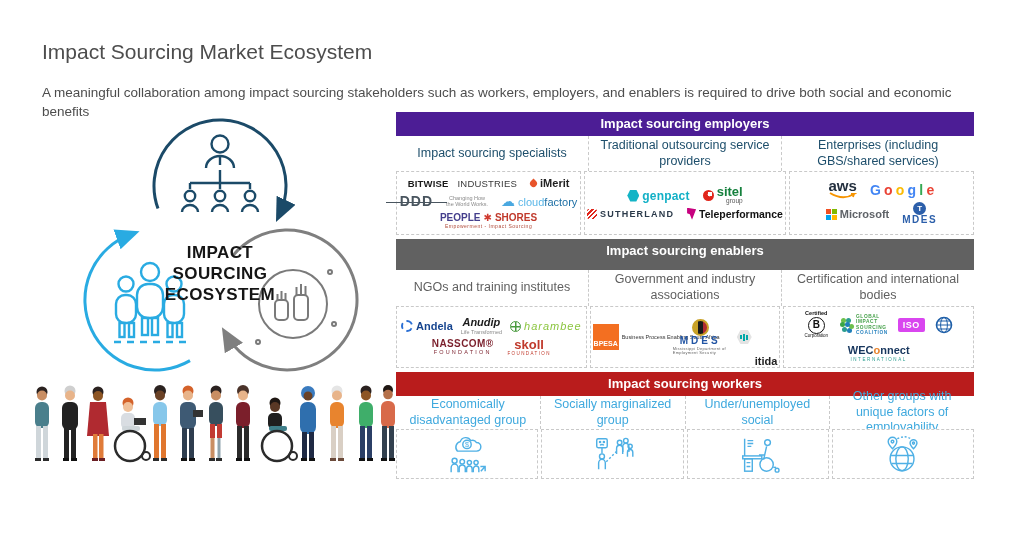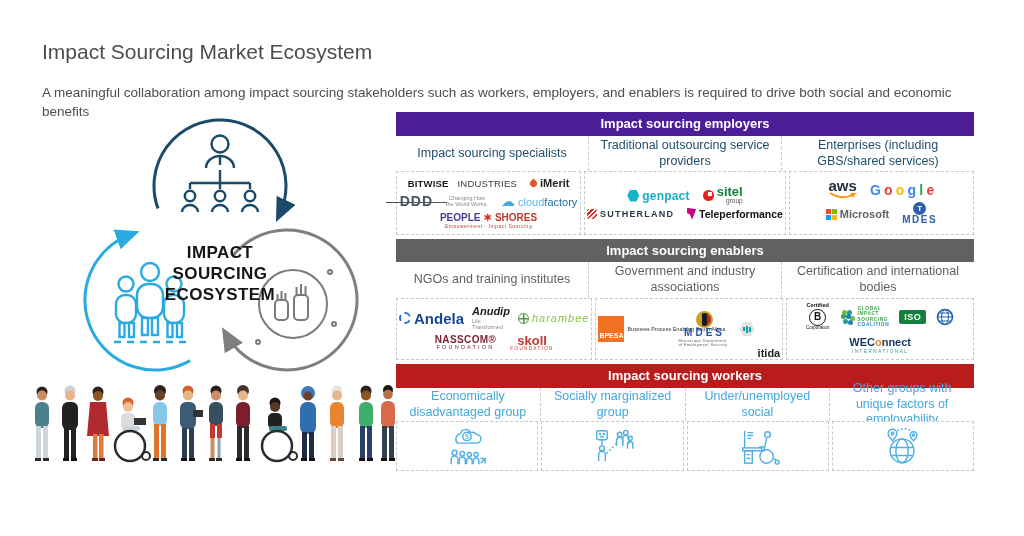--- a/index.html
+++ b/index.html
@@ -11,21 +11,21 @@
   
   .eco-svg{position:absolute;left:78px;top:114px;}
   .eco-text{position:absolute;left:138px;top:242px;width:164px;text-align:center;
             font-weight:bold;font-size:17px;line-height:21px;color:#151515;letter-spacing:.4px;}
   .people-svg{position:absolute;left:30px;top:376px;}
   
   .panel{position:absolute;left:396px;top:112px;width:578px;}
   .sec{margin-bottom:4px;}
   .band{height:24px;line-height:24px;text-align:center;color:#fff;font-weight:bold;font-size:13px;}
   .band.b-emp{background:#4c1d95;}
-  .band.b-ena{background:#616161;height:23px;line-height:23px;}
+  .band.b-ena{background:#616161;height:31px;line-height:23px;}
   .band.b-wrk{background:#b91c1c;}
   .colrow{display:flex;}
   .colhead{flex:1;display:flex;align-items:center;justify-content:center;text-align:center;
            font-size:12.5px;line-height:1.25;padding:4px 10px;}
   .colrow .colhead + .colhead{border-left:1px dashed #c9c9c9;}
   .c-emp .colhead{color:#1D4E6B;height:27px;}
   .c-ena .colhead{color:#5f5f5f;height:28px;}
   .c-wrk .colhead{color:#3FA9DE;height:25px;}
   .logorow{display:flex;gap:3px;}
   .logobox{flex:1;border:1px dashed #c9c9c9;display:flex;flex-direction:column;align-items:center;
@@ -65,21 +65,21 @@
   .l-google span:nth-child(3){color:#FBBC05}.l-google span:nth-child(4){color:#4285F4}
   .l-google span:nth-child(5){color:#34A853}.l-google span:nth-child(6){color:#EA4335}
   .ms-grid{display:grid;grid-template-columns:5px 5px;grid-template-rows:5px 5px;gap:1px;}
   .ms-grid i:nth-child(1){background:#F25022}.ms-grid i:nth-child(2){background:#7FBA00}
   .ms-grid i:nth-child(3){background:#00A4EF}.ms-grid i:nth-child(4){background:#FFB900}
   .l-microsoft{font-size:11px;color:#5f6368;font-weight:bold;}
   .tata-ic{display:flex;align-items:center;justify-content:center;width:13px;height:13px;border-radius:50%;
            background:#2c5faa;color:#fff;font-size:8px;font-weight:bold;}
   .l-tata{color:#2c5faa;font-weight:bold;font-size:10px;letter-spacing:1.5px;}
   .andela-ic{display:inline-block;width:8px;height:8px;border:2.5px dashed #2a6fd4;border-radius:50%;}
-  .l-andela{color:#17458f;font-size:15px;font-weight:bold;}
+  .l-andela{color:#17458f;font-size:11px;font-weight:bold;}
   .l-anudip{color:#1a1a1a;font-size:11px;font-weight:bold;font-style:italic;}
   .har-ic{display:inline-block;width:9px;height:9px;border:1.5px solid #4a9b3f;border-radius:50%;
           background:linear-gradient(#4a9b3f,#4a9b3f) 50% 0/1.5px 100% no-repeat,
                      linear-gradient(#4a9b3f,#4a9b3f) 0 50%/100% 1.5px no-repeat;}
   .l-harambee{color:#8bc53f;font-style:italic;font-size:11px;letter-spacing:1px;}
   .l-nasscom1{color:#7a1f2b;font-weight:bold;font-size:10px;letter-spacing:.4px;}
   .l-nasscom2{color:#7a1f2b;font-size:5.5px;letter-spacing:2.2px;}
   .l-skoll1{color:#c0392b;font-weight:bold;font-size:13px;}
   .l-skoll2{color:#c0392b;font-size:4.5px;letter-spacing:1.4px;}
   .bpesa-box{background:#f36f21;color:#fff;font-weight:bold;font-size:7px;width:26px;height:26px;
@@ -95,21 +95,21 @@
   .itida-hex i:nth-child(1){height:4px}.itida-hex i:nth-child(2){height:7px}.itida-hex i:nth-child(3){height:5px}
   .l-itida{color:#222;font-weight:bold;font-size:11px;margin-top:48px;}
   .bc-top{font-size:5.5px;font-weight:bold;color:#111;}
   .bc-circle{width:15px;height:15px;border:1.8px solid #111;border-radius:50%;display:flex;align-items:center;
              justify-content:center;font-size:10px;font-weight:bold;color:#111;}
   .bc-bot{font-size:4.5px;color:#111;}
   .gisc-ic{display:inline-block;width:5px;height:5px;border-radius:50%;background:#3aa546;margin:4px 8px 4px 2px;
            box-shadow:5px 0 0 #1f7fba,9px 2px 0 #6cbf4b,2px 5px 0 #2a9d8f,7px 6px 0 #1f7fba,1px -4px 0 #6cbf4b,6px -4px 0 #2a9d8f;}
   .gisc-l{font-size:4.8px;font-weight:bold;letter-spacing:.6px;line-height:1.15;}
   .gisc-l.g{color:#45a049}.gisc-l.b{color:#2e86c1}
-  .iso-box{background:#15803d;color:#fff;font-weight:bold;font-size:9px;padding:2px 5px;border-radius:2px;letter-spacing:.5px;}
+  .iso-box{background:#d946ef;color:#fff;font-weight:bold;font-size:9px;padding:2px 5px;border-radius:2px;letter-spacing:.5px;}
   .l-wec1{color:#17365d;font-weight:bold;font-size:11px;}
   .l-wec-o{color:#e8842e;font-weight:bold;font-size:11px;}
   .l-wec-sub{color:#2a9d8f;font-size:4.5px;letter-spacing:1.6px;}
   
   .iconrow .logobox{justify-content:center;}
   
   .footer{position:absolute;left:40px;top:476px;display:flex;align-items:center;gap:7px;}
   .brand{color:#2077B4;font-size:16px;}
   .brand sup{font-size:8px;}
   .foot-cap{color:#555;font-size:10.5px;padding-top:3px;}

